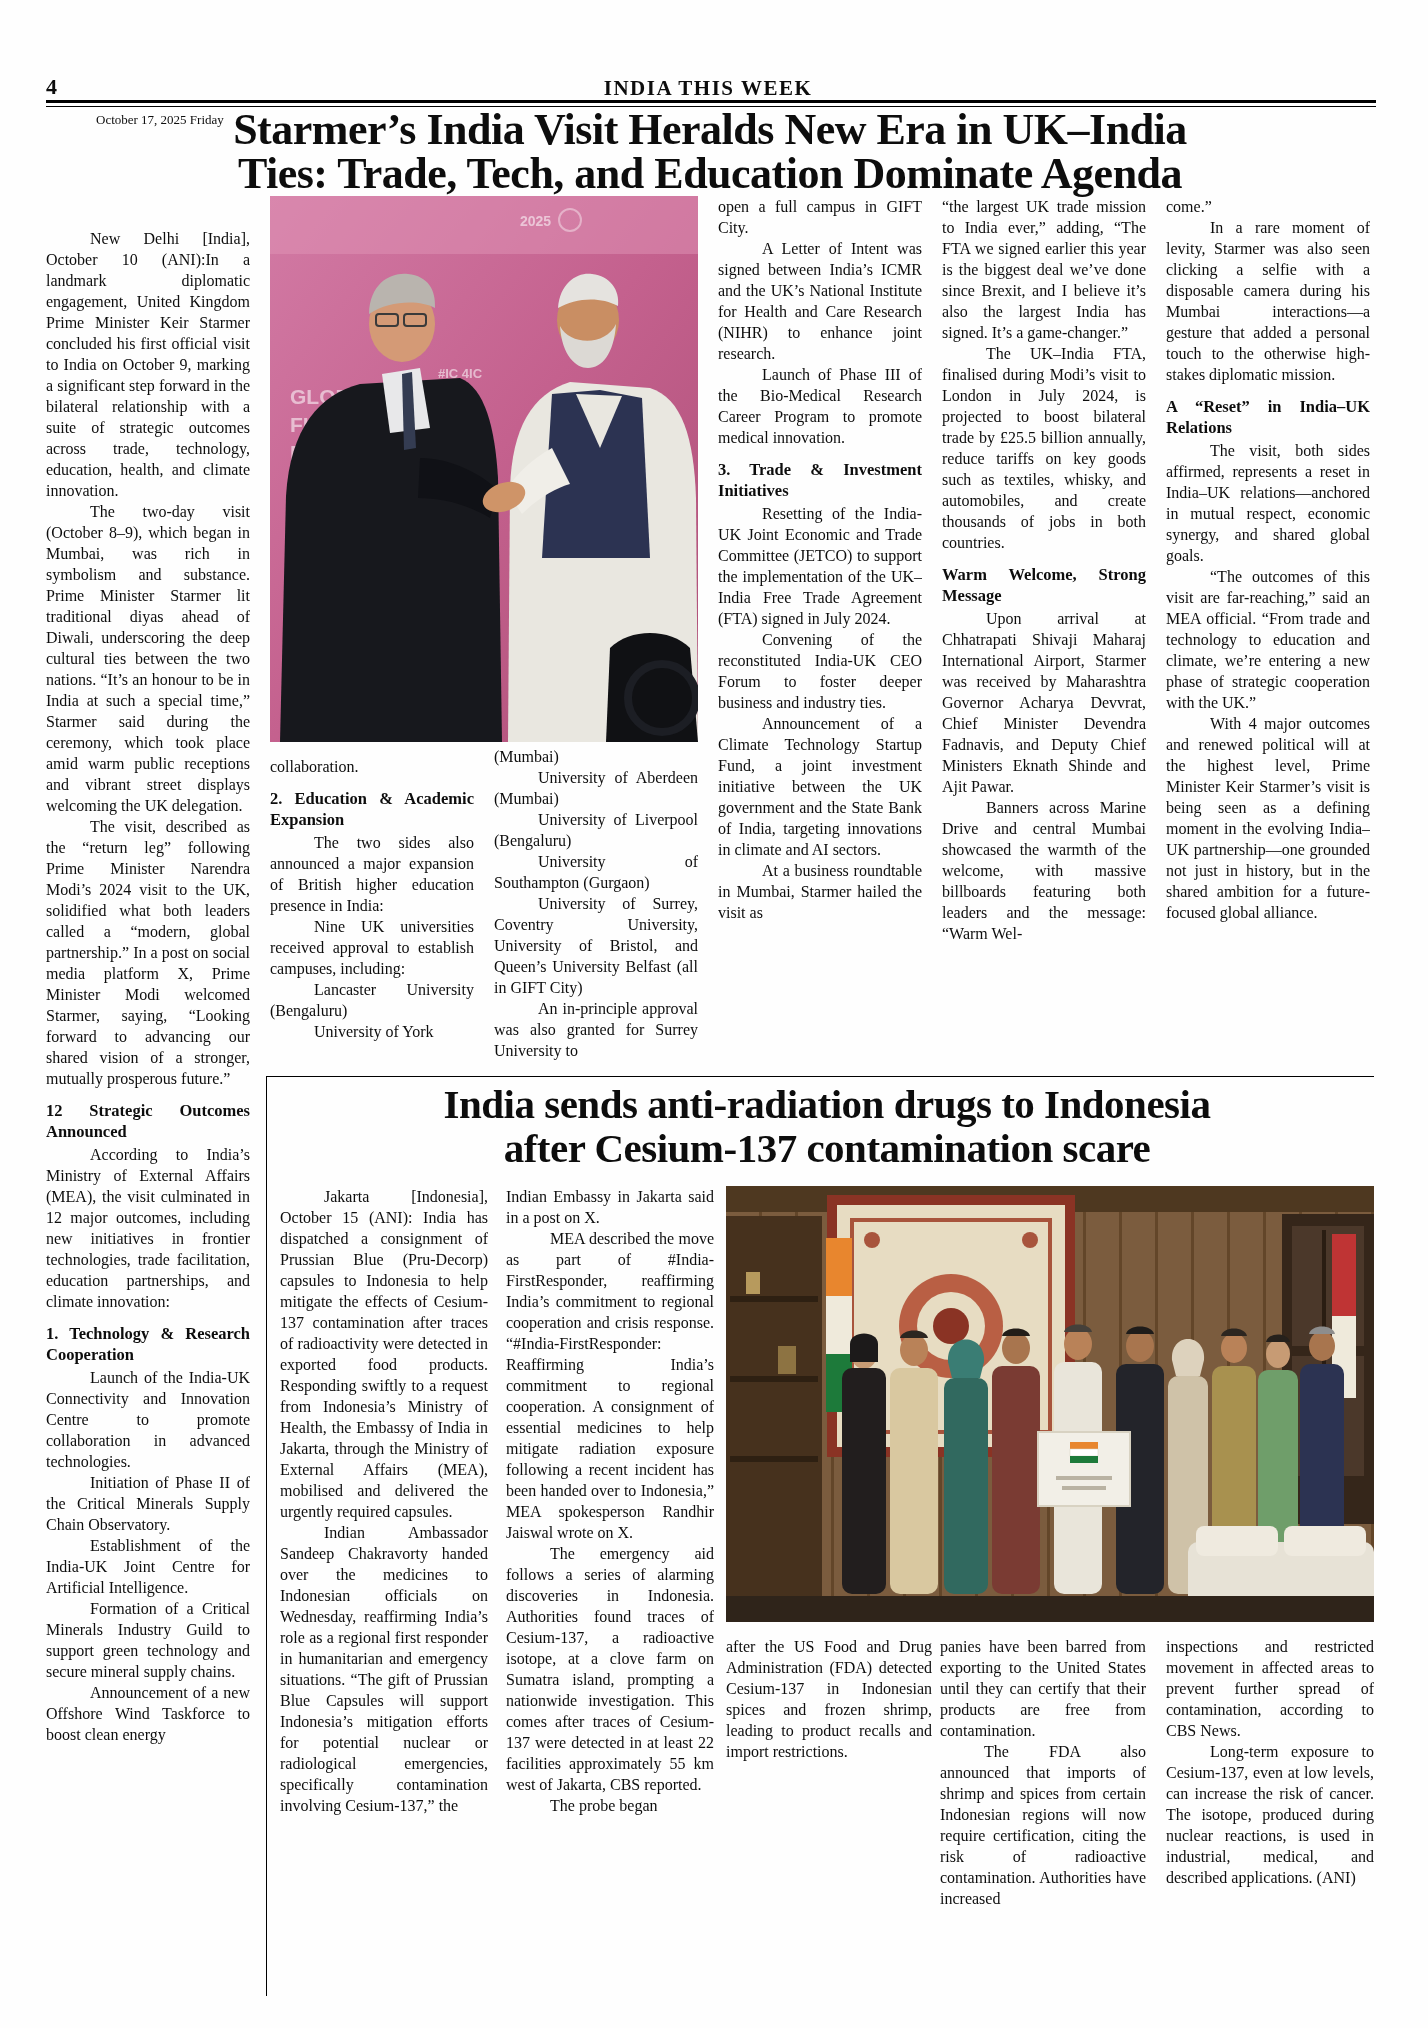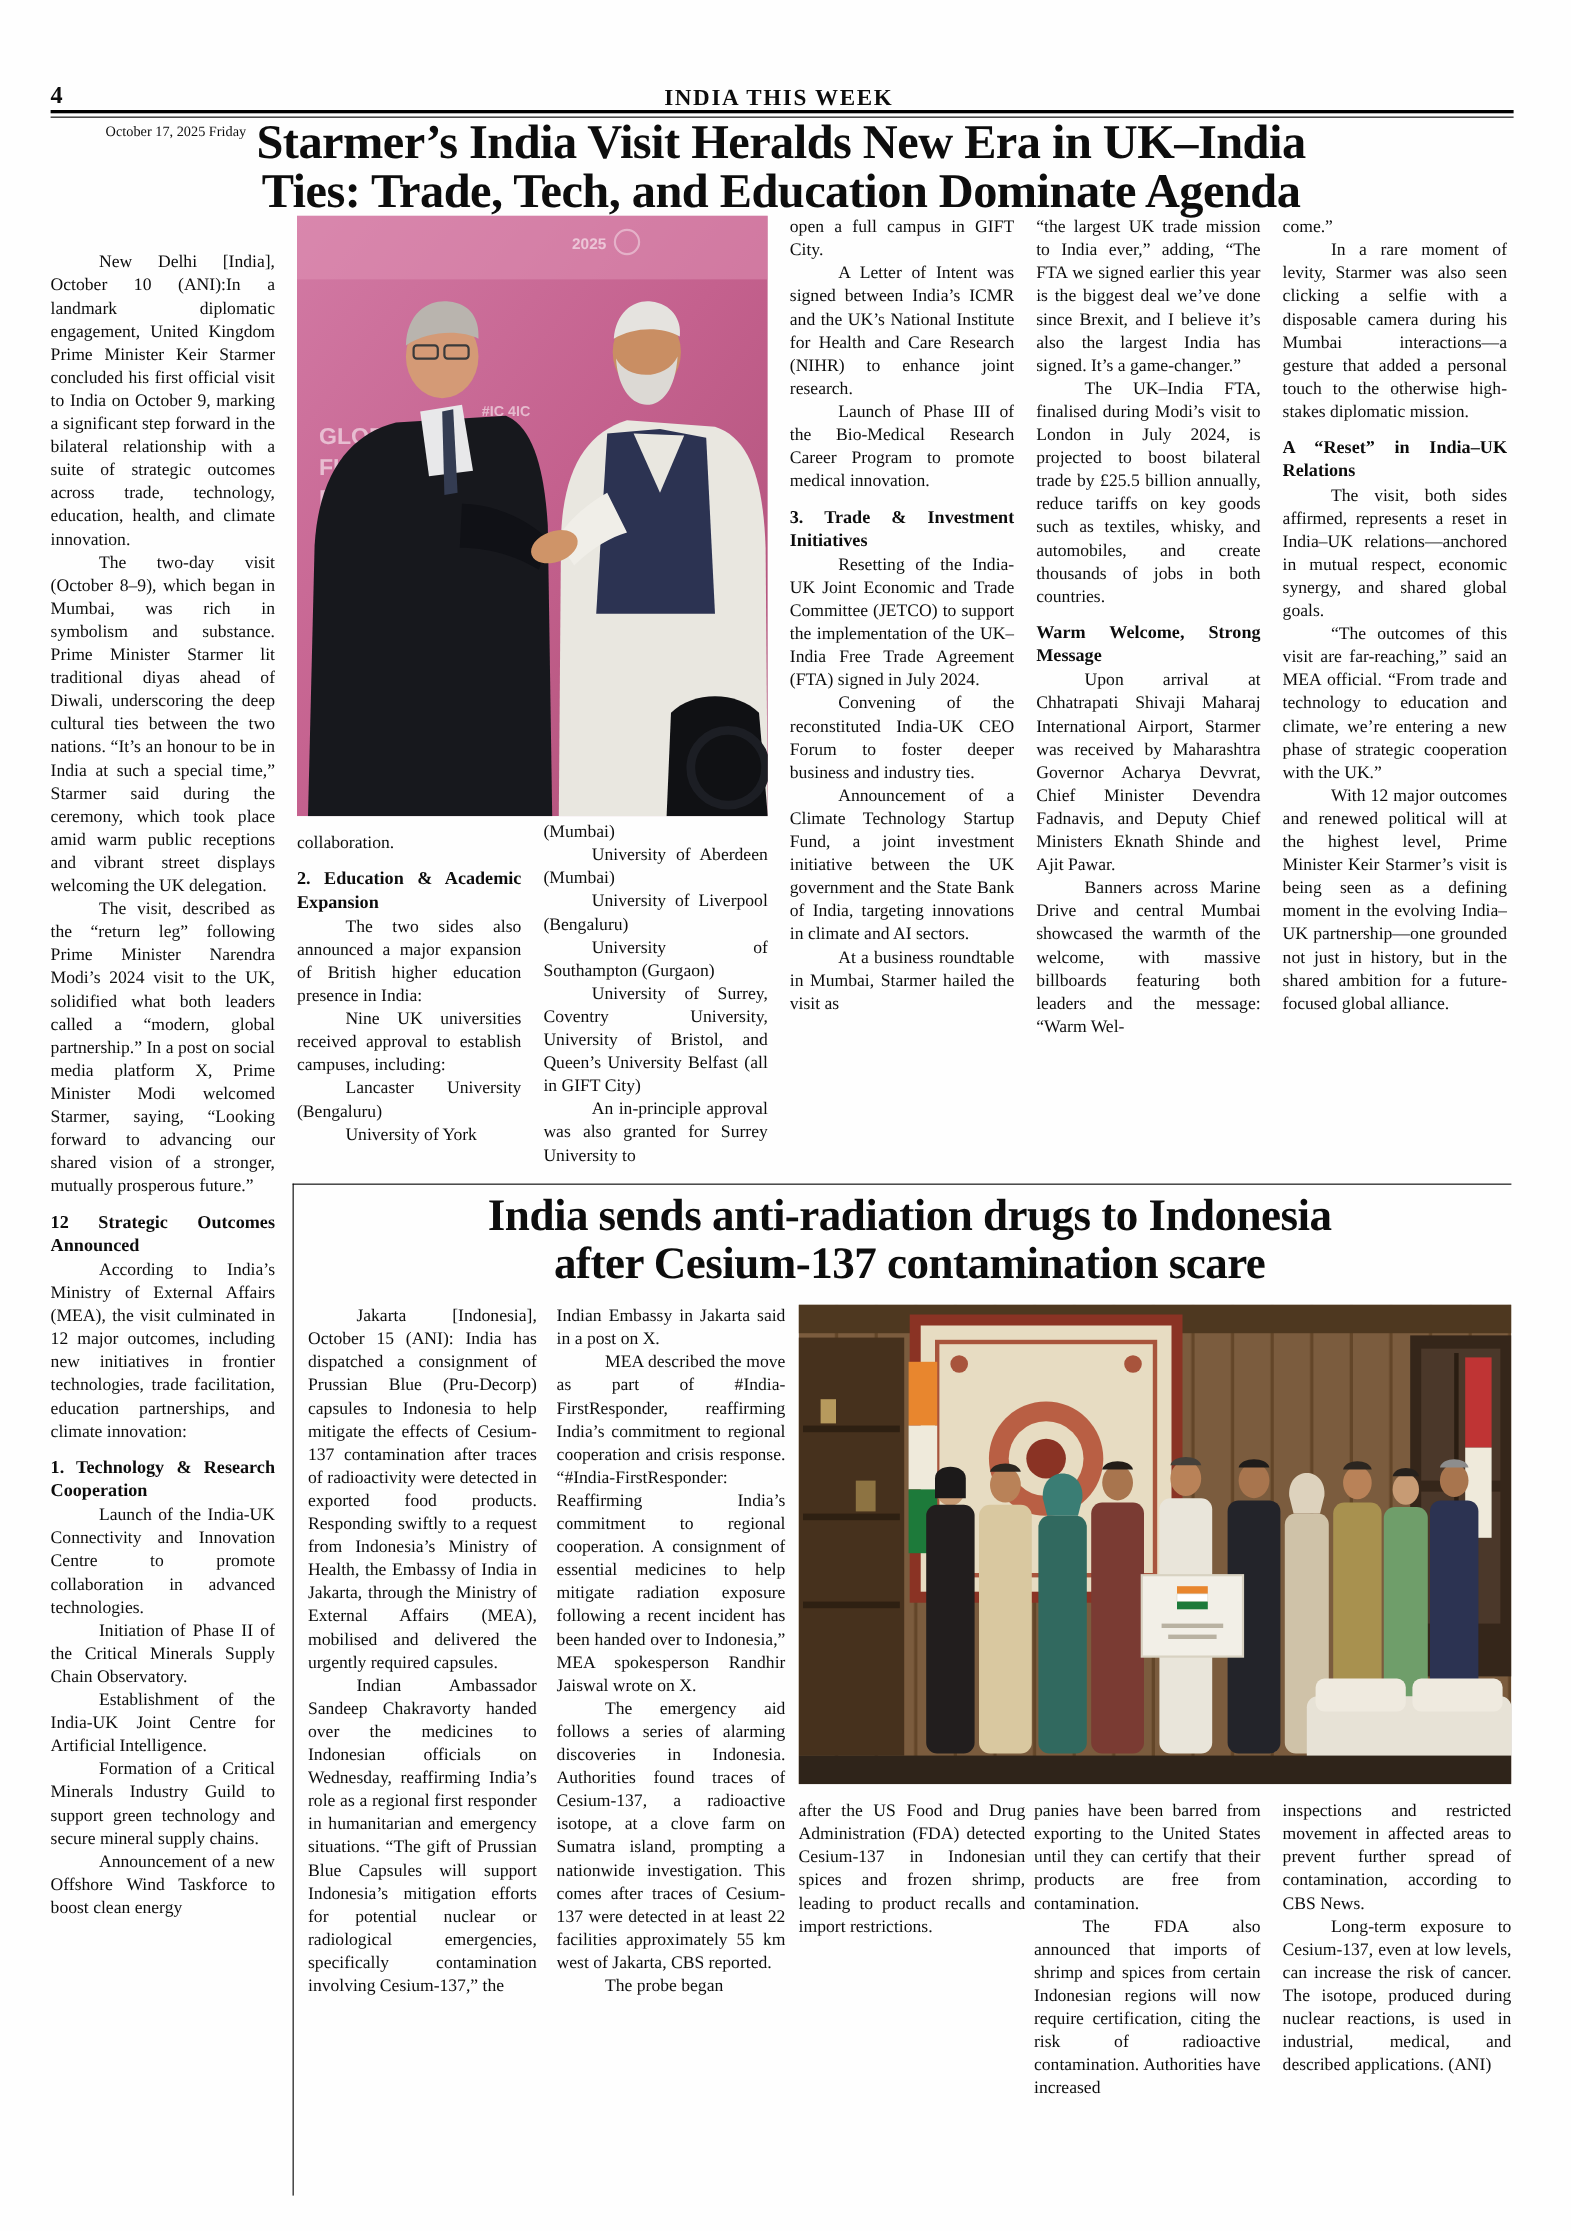--- a/index.html
+++ b/index.html
@@ -133,21 +133,21 @@
       <p class="para h">Warm Welcome, Strong Message</p>
       <p class="para p">Upon arrival at Chhatrapati Shivaji Maharaj International Airport, Starmer was received by Maharashtra Governor Acharya Devvrat, Chief Minister Devendra Fadnavis, and Deputy Chief Ministers Eknath Shinde and Ajit Pawar.</p>
       <p class="para p">Banners across Marine Drive and central Mumbai showcased the warmth of the welcome, with massive billboards featuring both leaders and the message: “Warm Wel-</p>
     </div>
   <div class="nwcol" style="left:1166px;top:196px;width:204px;height:874px;">
       <p class="para c">come.”</p>
       <p class="para p">In a rare moment of levity, Starmer was also seen clicking a selfie with a disposable camera during his Mumbai interactions—a gesture that added a personal touch to the otherwise high-stakes diplomatic mission.</p>
       <p class="para h">A “Reset” in India–UK Relations</p>
       <p class="para p">The visit, both sides affirmed, represents a reset in India–UK relations—anchored in mutual respect, economic synergy, and shared global goals.</p>
       <p class="para p">“The outcomes of this visit are far-reaching,” said an MEA official. “From trade and technology to education and climate, we’re entering a new phase of strategic cooperation with the UK.”</p>
-      <p class="para p">With 12 major outcomes and renewed political will at the highest level, Prime Minister Keir Starmer’s visit is being seen as a defining moment in the evolving India–UK partnership—one grounded not just in history, but in the shared ambition for a future-focused global alliance.</p>
+      <p class="para p">With 4 major outcomes and renewed political will at the highest level, Prime Minister Keir Starmer’s visit is being seen as a defining moment in the evolving India–UK partnership—one grounded not just in history, but in the shared ambition for a future-focused global alliance.</p>
     </div>
 
   <div class="div-v"></div>
   <div class="div-h"></div>
 
   <div class="headline2">
     <div>India sends anti-radiation drugs to Indonesia</div>
     <div>after Cesium-137 contamination scare</div>
   </div>
 

